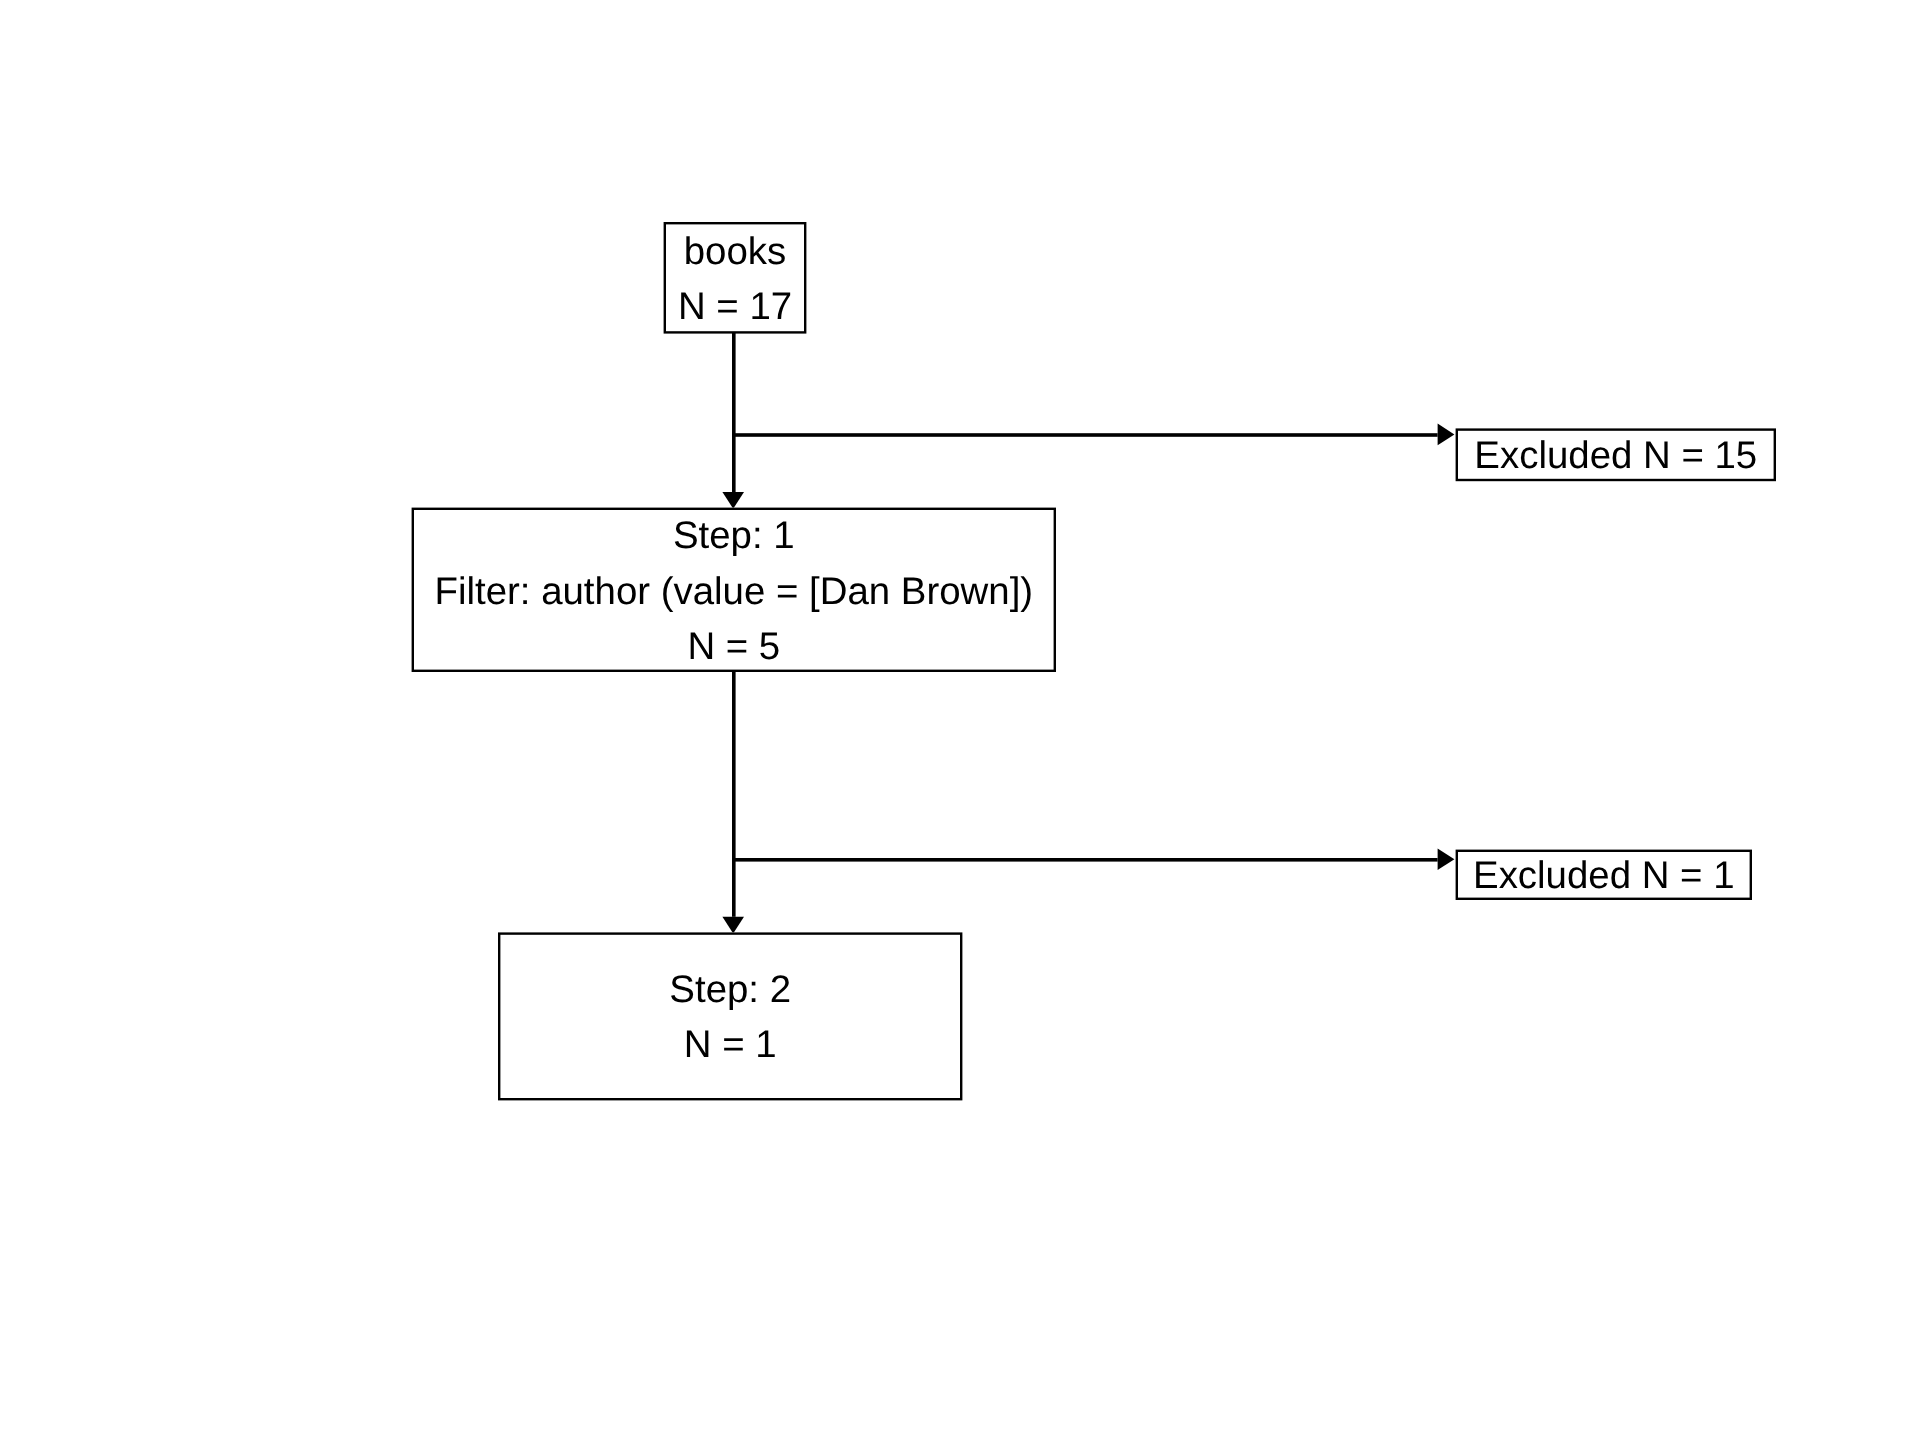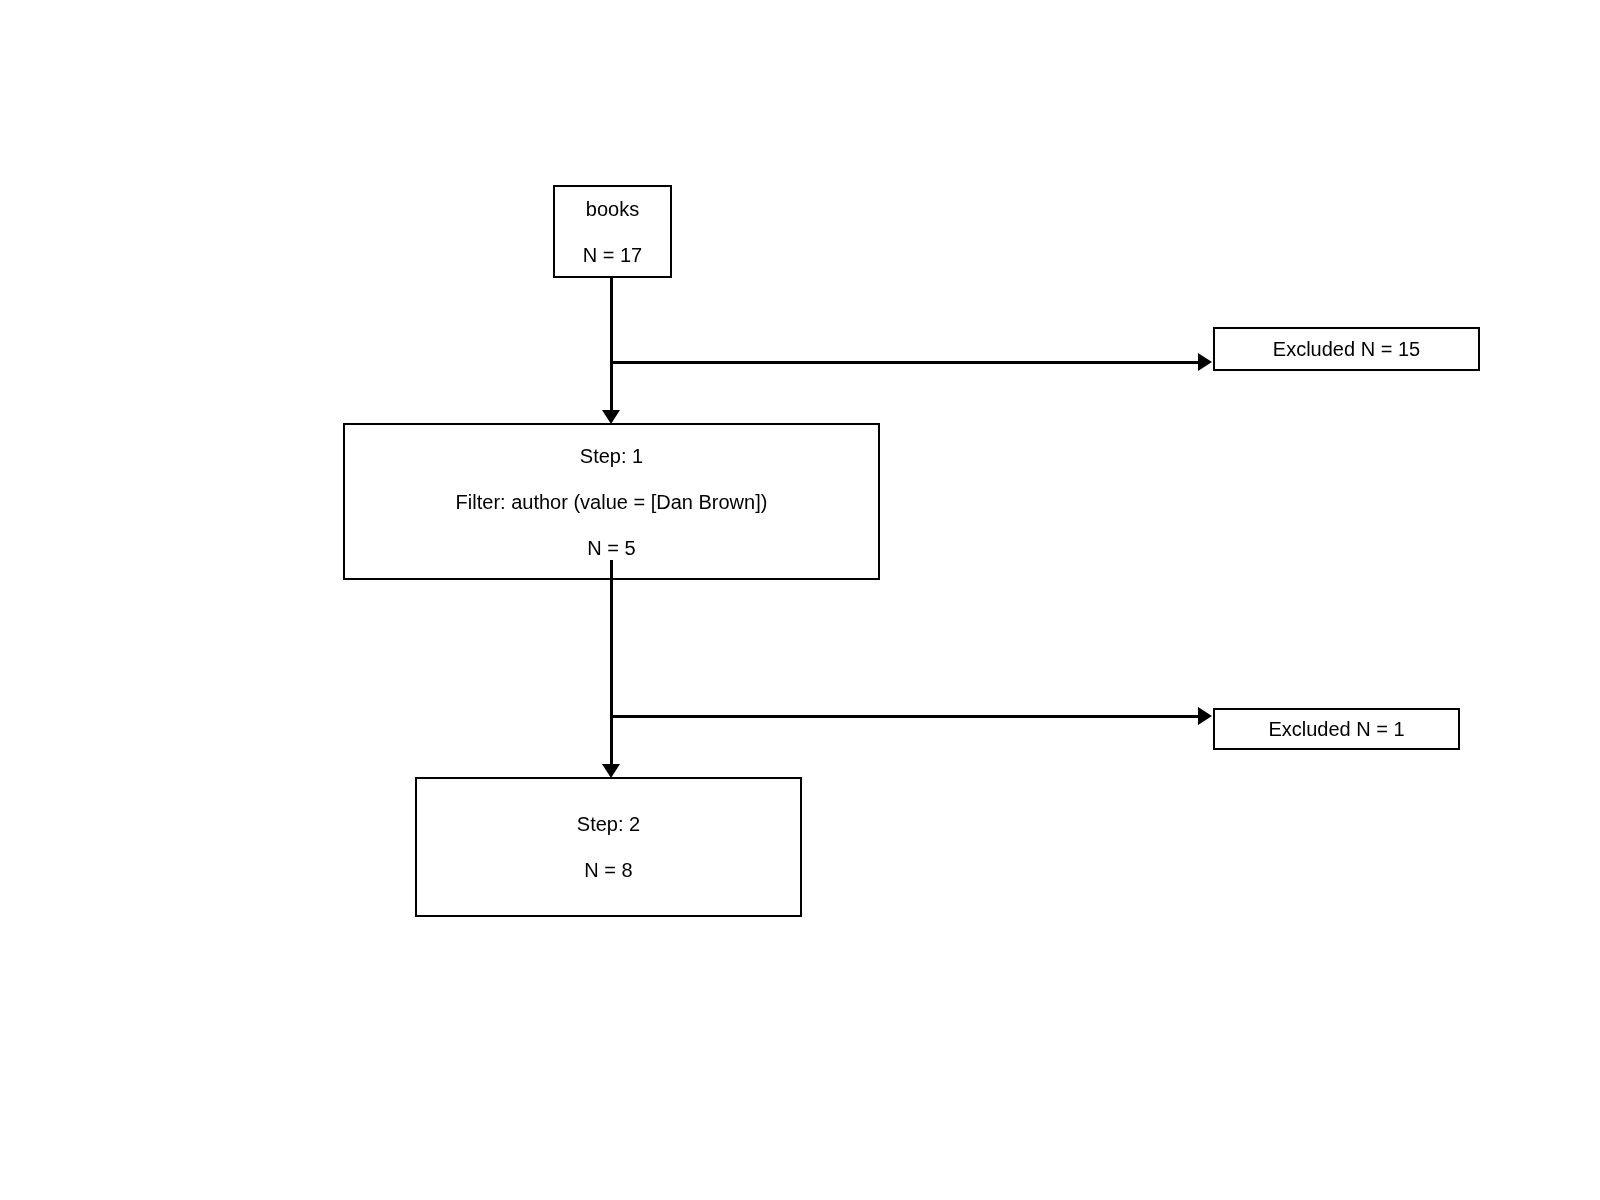--- a/index.html
+++ b/index.html
@@ -19,27 +19,27 @@
   .box {
     position: absolute;
     box-sizing: border-box;
     border: 2px solid #000000;
     background: #ffffff;
     display: flex;
     flex-direction: column;
     align-items: center;
     justify-content: center;
     text-align: center;
-    font-size: 20px;
+    font-size: 32px;
     line-height: 46px;
     white-space: nowrap;
   }
   .box--source   { left: 553px;  top: 185px; width: 119px; height: 93px;  }
-  .box--step1    { left: 343px;  top: 423px; width: 537px; height: 157px; }
-  .box--excl1    { left: 1213px; top: 327px; width: 267px; height: 44px;  line-height: 40px; }
+  .box--step1    { left: 343px;  top: 423px; width: 537px; height: 137px; }
+  .box--excl1    { left: 1213px; top: 357px; width: 267px; height: 44px;  line-height: 40px; }
   .box--step2    { left: 403px;  top: 777px; width: 387px; height: 140px; margin-left: 12px; }
   .box--excl2    { left: 1213px; top: 696px; width: 247px; height: 42px;  line-height: 38px; margin-top: 12px; }
 
   .line {
     position: absolute;
     background: #000000;
   }
   .line--v1 { left: 610px; top: 277px; width: 3px;  height: 134px; }
   .line--h1 { left: 611px; top: 361px; width: 587px; height: 3px;  }
   .line--v2 { left: 610px; top: 560px; width: 3px;  height: 204px; }
@@ -96,16 +96,16 @@
 
   <div class="line line--h2"></div>
   <div class="arrowhead arrowhead--right arrowhead--h2"></div>
 
   <div class="box box--excl2">
     <div>Excluded N = 1</div>
   </div>
 
   <div class="box box--step2">
     <div>Step: 2</div>
-    <div>N = 8</div>
+    <div>N = 1</div>
   </div>
 
 </div>
 
 </body></html>

